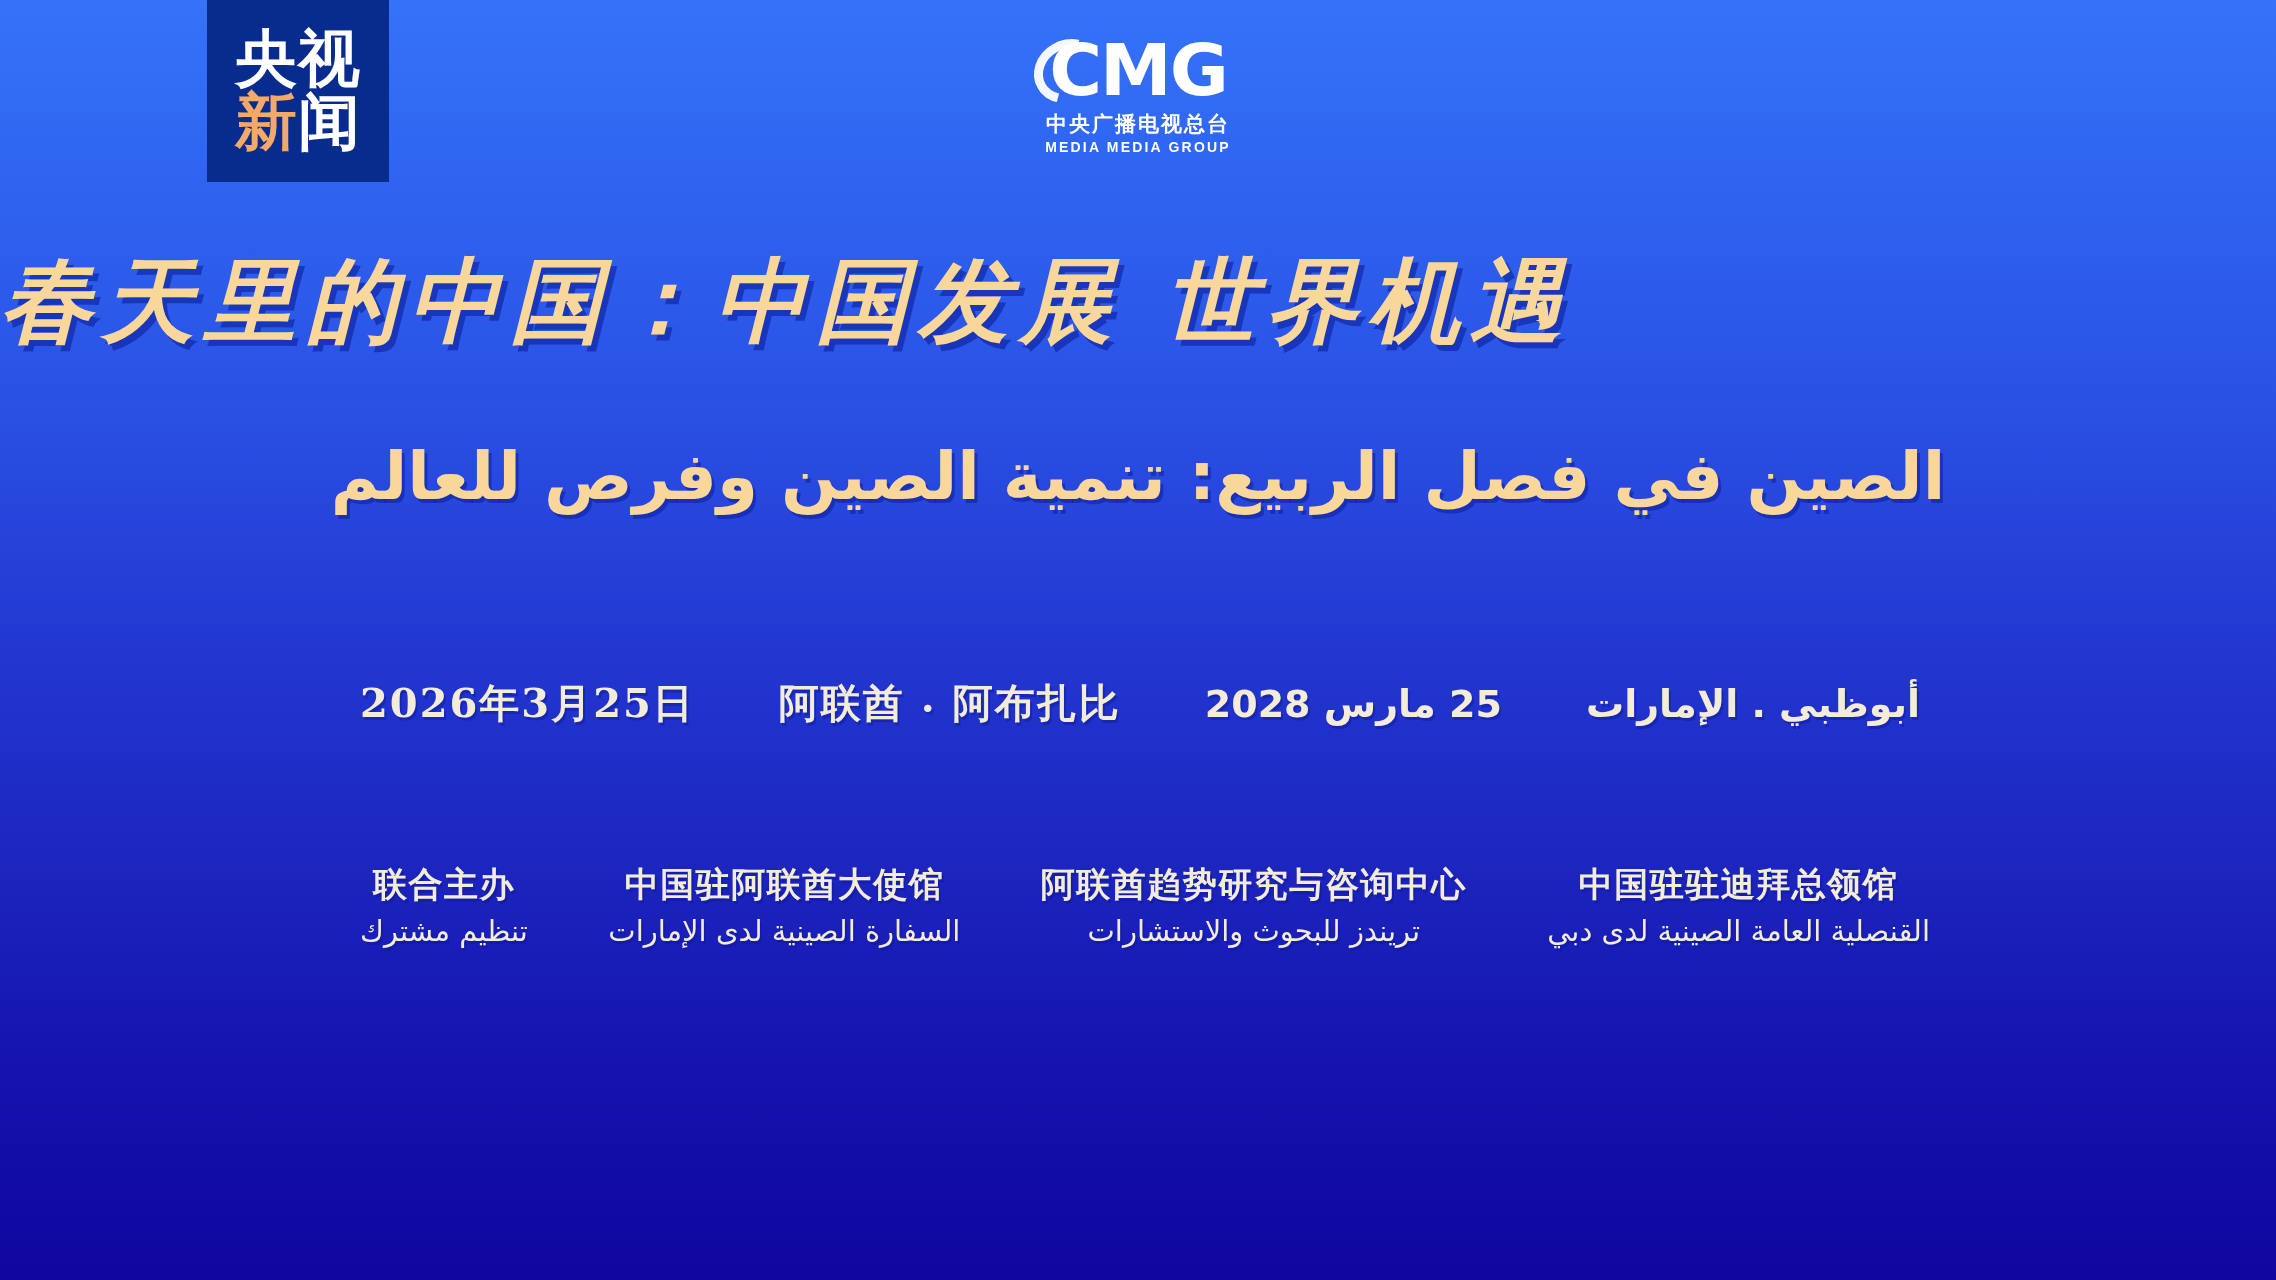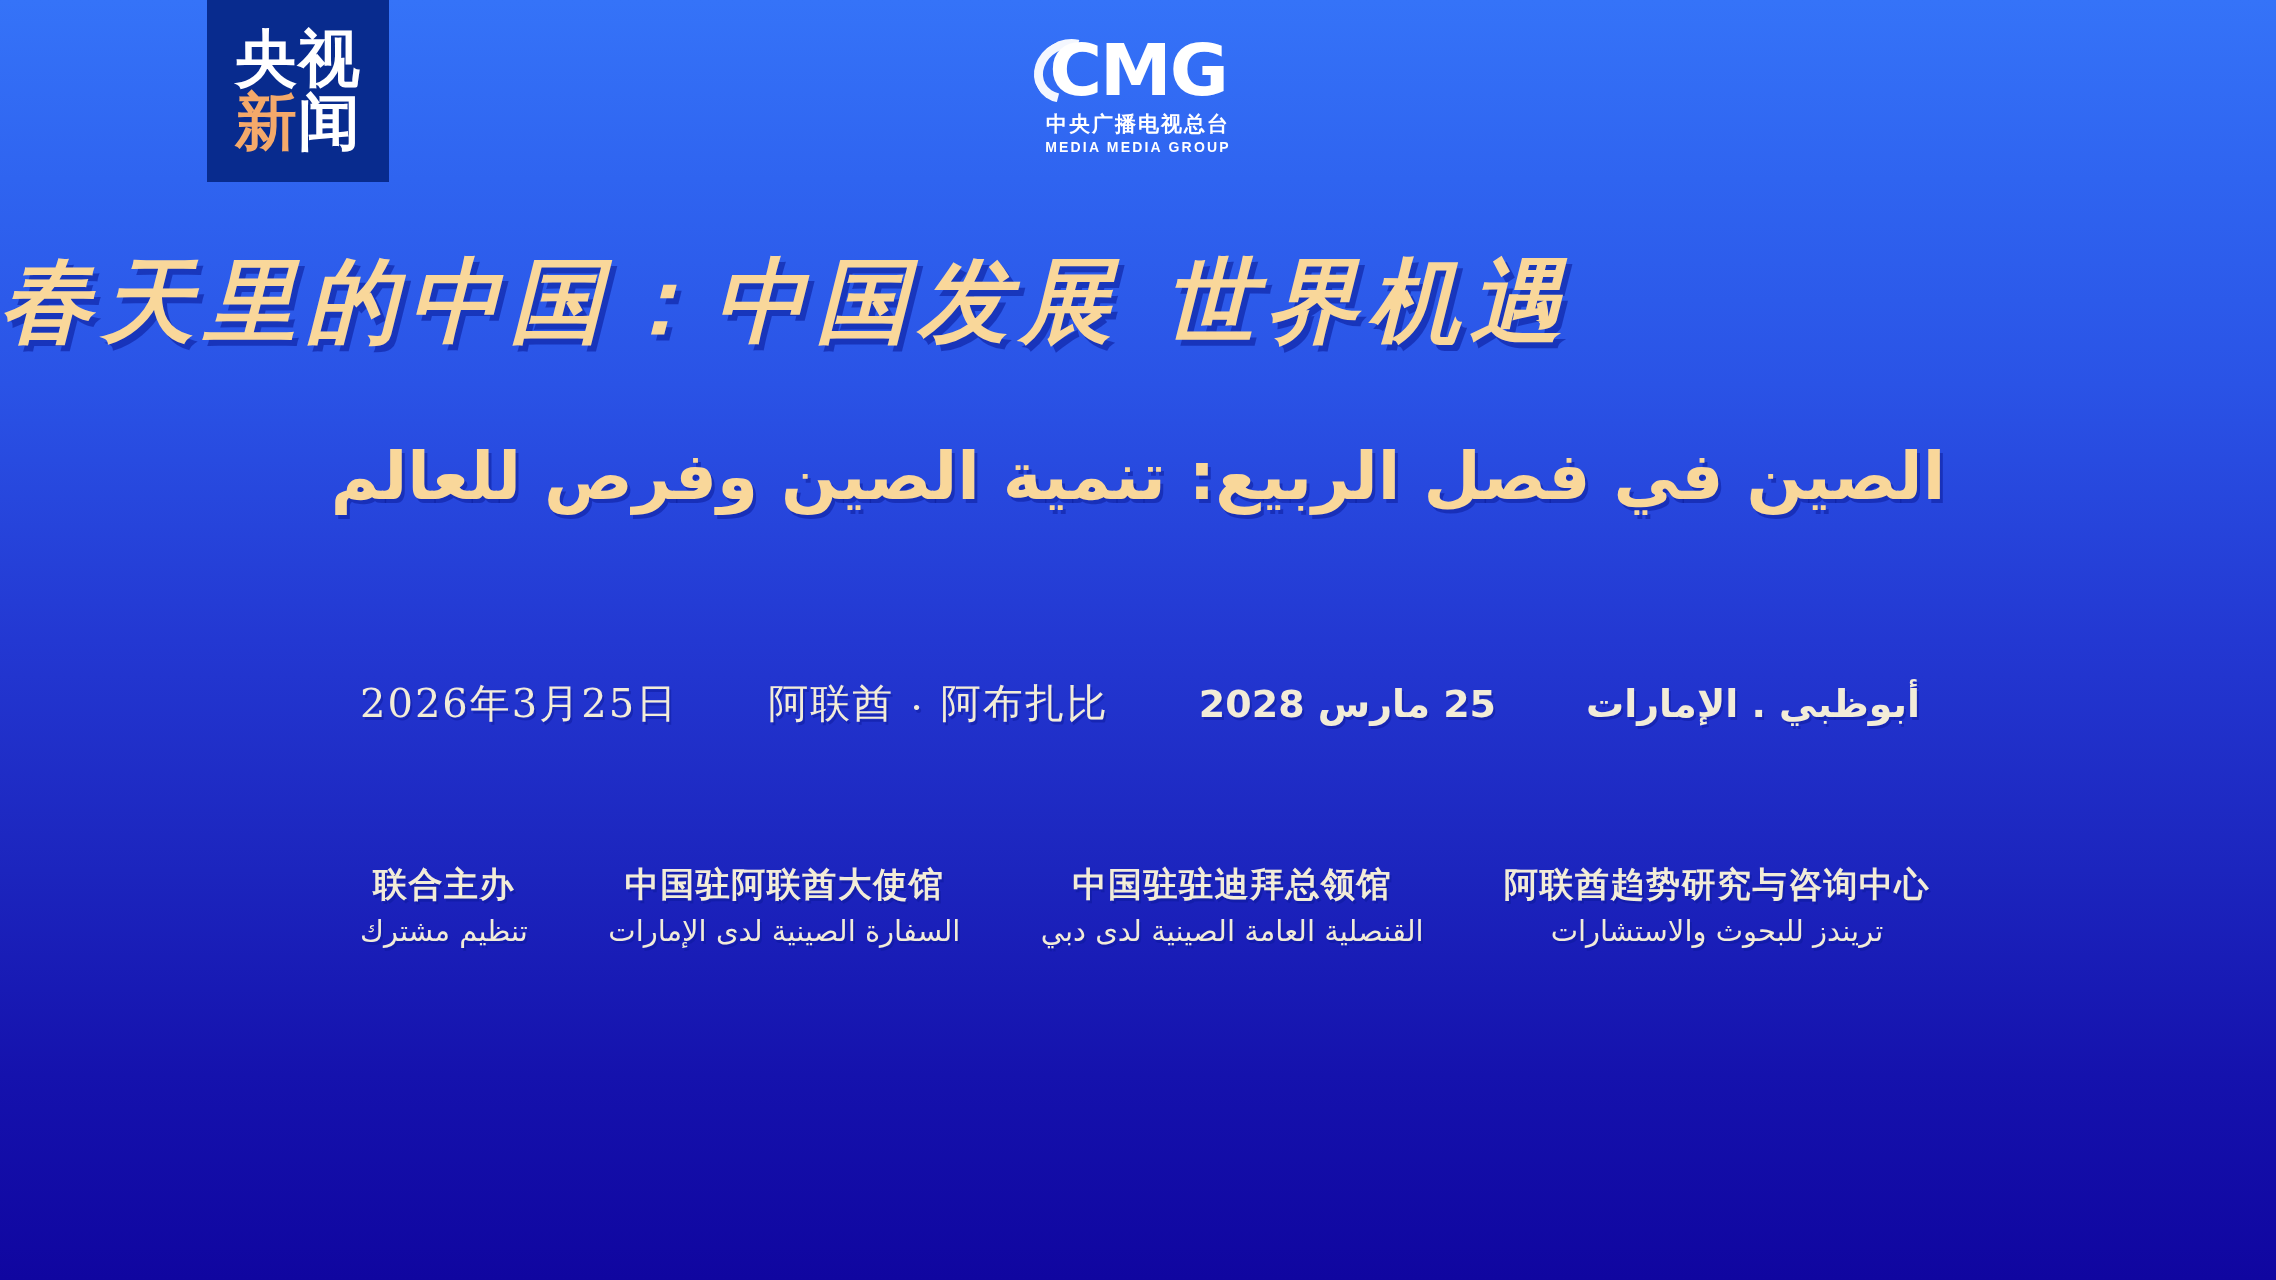--- a/index.html
+++ b/index.html
@@ -144,21 +144,21 @@
     left: 360px;
     width: 1560px;
     display: flex;
     align-items: center;
     justify-content: space-between;
     color: #f2ecd8;
   }
   .meta-cn {
     font-family: "DejaVu Serif", "Liberation Serif", serif;
     font-size: 40px;
-    font-weight: 400;
+    font-weight: 700;
     letter-spacing: 2px;
     white-space: nowrap;
     text-shadow: 2px 3px 0 rgba(10, 25, 150, .45);
   }
   .meta-ar {
     direction: rtl;
     font-family: "DejaVu Sans", "Liberation Sans", sans-serif;
     font-size: 38px;
     font-weight: 700;
     white-space: nowrap;
@@ -244,22 +244,22 @@
   <div id="organizers">
     <div class="org">
       <div class="org-cn">联合主办</div>
       <div class="org-ar">تنظيم مشترك</div>
     </div>
     <div class="org">
       <div class="org-cn">中国驻阿联酋大使馆</div>
       <div class="org-ar">السفارة الصينية لدى الإمارات</div>
     </div>
     <div class="org">
+      <div class="org-cn">阿联酋趋势研究与咨询中心</div>
+      <div class="org-ar">تريندز للبحوث والاستشارات</div>
+    </div>
+    <div class="org">
       <div class="org-cn">中国驻驻迪拜总领馆</div>
       <div class="org-ar">القنصلية العامة الصينية لدى دبي</div>
     </div>
-    <div class="org">
-      <div class="org-cn">阿联酋趋势研究与咨询中心</div>
-      <div class="org-ar">تريندز للبحوث والاستشارات</div>
-    </div>
   </div>
 
 </div>
 
 </body></html>

